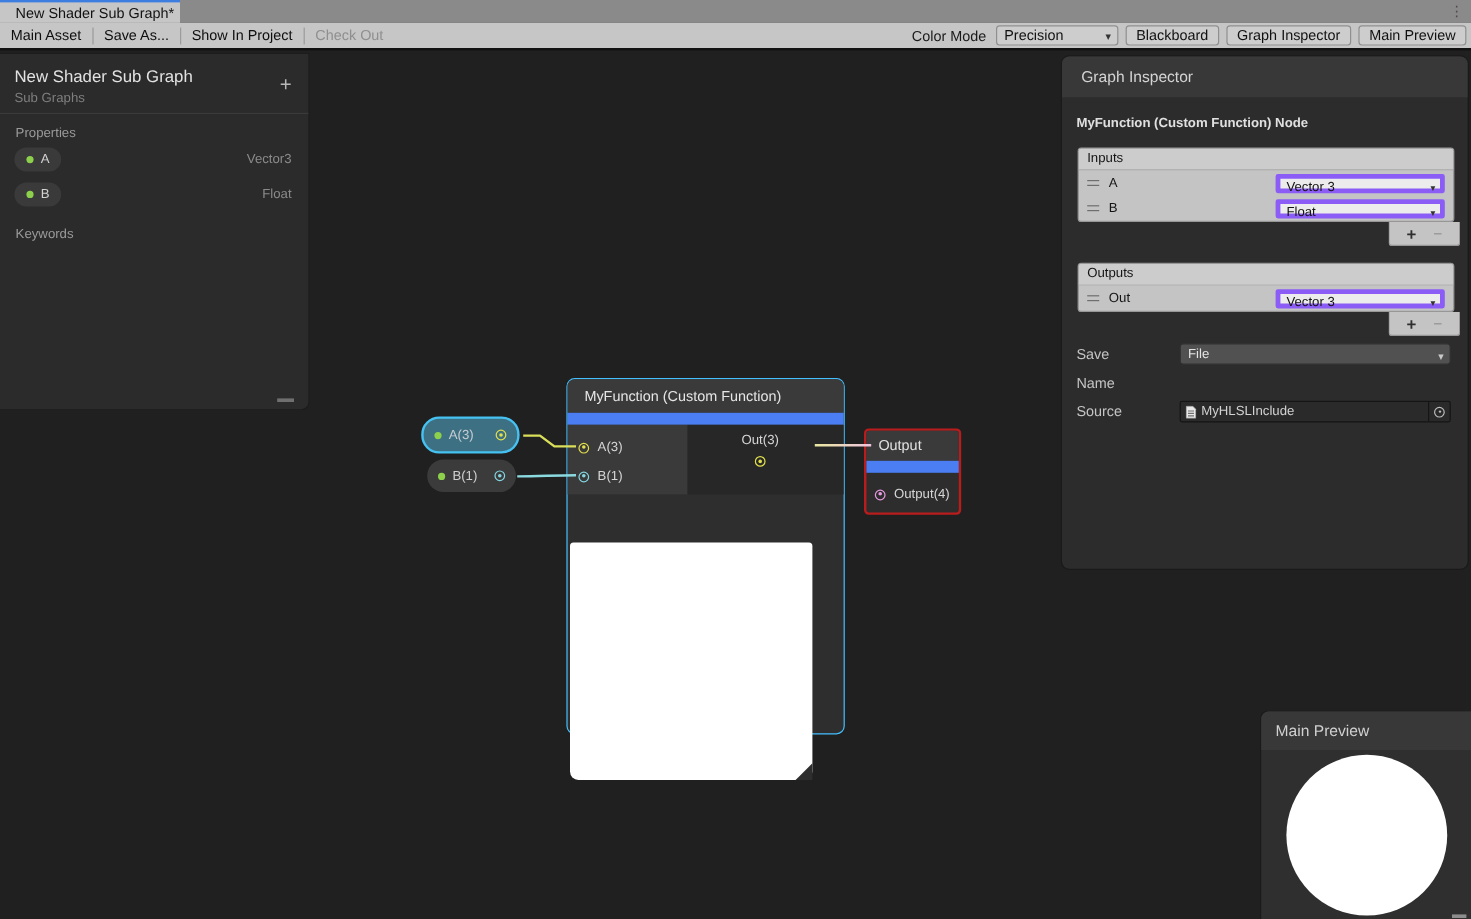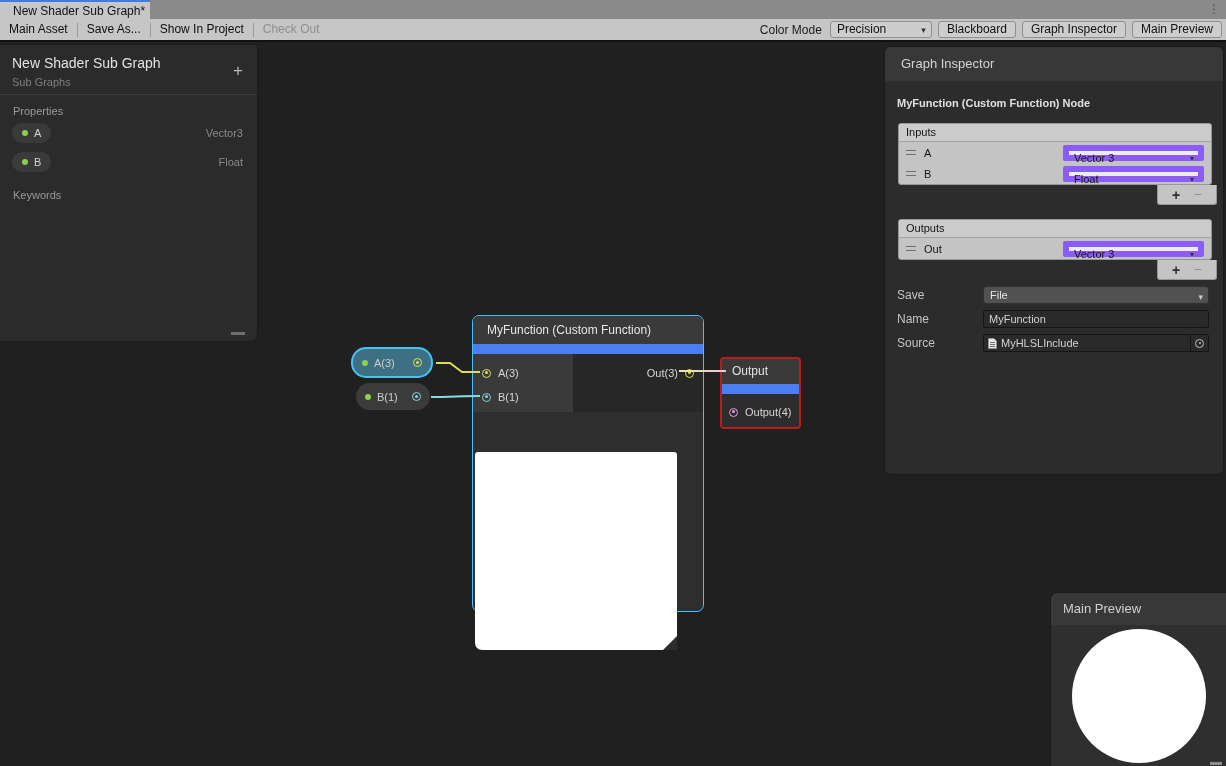--- a/index.html
+++ b/index.html
@@ -70,21 +70,21 @@
   .fnode { position:absolute; left:472px; top:273px; width:232px; height:297px;
     background:#2e2e2e; border:1px solid #44c0ff; border-radius:7px; }
   .fnode-head { height:28px; background:#3a3a3a; border-radius:6px 6px 0 0;
     font-size:12px; color:#e6e6e6; line-height:28px; padding-left:14px; white-space:nowrap; }
   .prec-bar { height:10px; background:#4a7ef2; }
   .fnode-body { display:flex; height:58px; }
   .fnode-in { width:100px; background:#3a3a3a; padding-top:7px; }
   .fnode-out { flex:1; background:#272727; padding-top:7px; }
   .prow { height:24px; display:flex; align-items:center; gap:7px; padding-left:9px;
     font-size:11px; color:#d6d6d6; }
-  .prow.out { justify-content:flex-end; padding-right:9px; padding-left:0; }
+  .prow.out { justify-content:flex-start; padding-right:9px; padding-left:0;flex-direction:column; }
   .fnode-preview { position:absolute; left:2px; top:136px; width:202px; height:198px;
     background:#ffffff; border-radius:3px 3px 7px 7px; }
   .fnode-preview::after { content:''; position:absolute; right:0; bottom:0;
     border-style:solid; border-width:0 0 14px 14px;
     border-color:transparent transparent #2e2e2e transparent; }
 
   
   .onode { position:absolute; left:720px; top:275px; width:81px; height:72px;
     background:#2d2d2d; border-radius:4px; border:2px solid #b91c1c;margin-top:40px; }
   .onode-head { height:25px; background:#3a3a3a; border-radius:3px 3px 0 0;
@@ -103,21 +103,21 @@
   .gi-node-title { font-size:11px; font-weight:bold; color:#e0e0e0; margin:16px 12px 0 12px; }
 
   .ulist { position:relative; margin:14px 13px 0 13px; width:314px; background:#c4c4c4;
     border:1px solid #979797; border-radius:3px; color:#111; }
   .ulist-head { height:18px; background:#cccccc; border-bottom:1px solid #a2a2a2;
     border-radius:2px 2px 0 0; font-size:11px; line-height:17px; padding-left:7px; color:#141414; }
   .urow { height:21px; display:flex; align-items:center; padding:0 7px; gap:8px; }
   .drag-handle { width:10px; height:5px; border-top:1px solid #6e6e6e; border-bottom:1px solid #6e6e6e; flex:none; }
   .urow-name { font-size:11px; color:#141414; }
   .udrop { position:relative; margin-left:auto; width:141px; height:16px; background:#ececec;
-    border:6px solid #8b5cf6; border-radius:2px; font-size:11px; color:#141414;
+    border:4px solid #8b5cf6; border-radius:2px; font-size:11px; color:#141414;
     line-height:14px; padding:0 14px 0 5px; white-space:nowrap; }
   .udrop .arr { position:absolute; right:4px; top:1px; font-size:8px; color:#333; }
   .ulist-foot { width:60px; height:20px; margin:0 6px 0 auto; background:#c4c4c4;
     border:1px solid #979797; border-top:none; border-radius:0 0 3px 3px;
     display:flex; align-items:center; justify-content:space-evenly; }
   .uf-add { font-size:14px; color:#2e2e2e; font-weight:bold; }
   .uf-min { font-size:13px; color:#8e8e8e; }
 
   .field-row { display:flex; align-items:center; margin:6px 14px 0 12px; height:18px; }
   .field-row:first-of-type { margin-top:11px; }
@@ -314,21 +314,20 @@
 
       <div class="field-row">
         <span class="f-label">Save</span>
         <div class="dropdown-dark">
           <span>File</span>
           <span class="arr">▾</span>
         </div>
       </div>
       <div class="field-row">
         <span class="f-label">Name</span>
-        <input class="text-field" value="MyFunction" style="">
       </div>
       <div class="field-row">
         <span class="f-label">Source</span>
         <div class="obj-field">
           <svg width="9" height="11" viewBox="0 0 9 11">
             <path d="M0.5 0.5 H6 L8.5 3 V10.5 H0.5 Z" fill="#e8e8e8" stroke="#9a9a9a" stroke-width="0.6"></path>
             <line x1="2" y1="4.5" x2="7" y2="4.5" stroke="#6f6f6f"></line>
             <line x1="2" y1="6.5" x2="7" y2="6.5" stroke="#6f6f6f"></line>
             <line x1="2" y1="8.5" x2="7" y2="8.5" stroke="#6f6f6f"></line>
           </svg>

